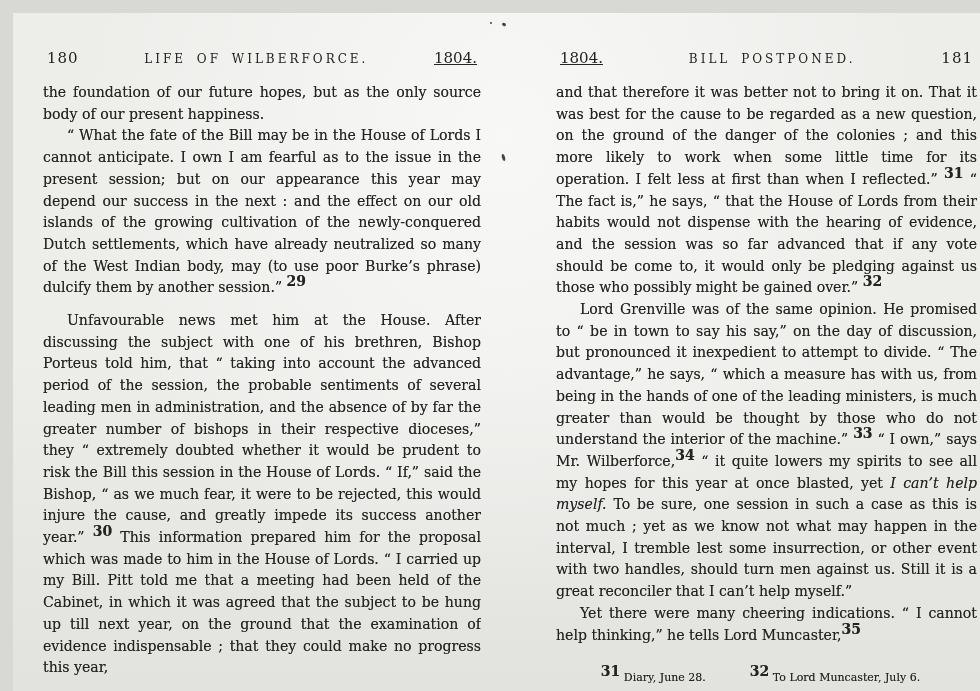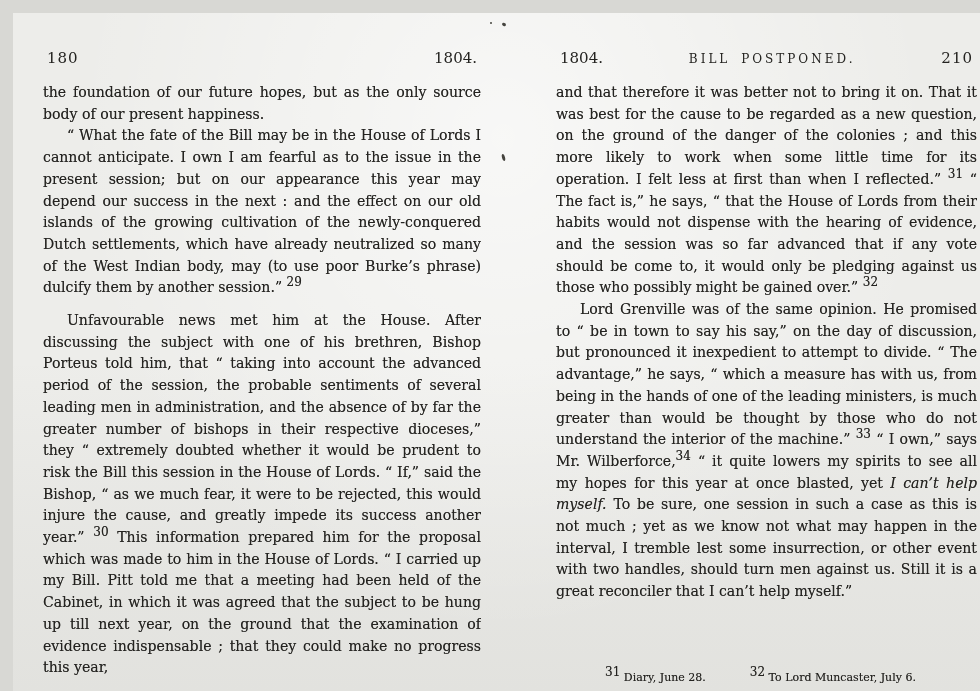--- a/index.html
+++ b/index.html
@@ -14,26 +14,26 @@
     color:#242320;
     font-family:"DejaVu Serif","Liberation Serif",serif;
     overflow:hidden;
   }
   .page{position:absolute;top:36px;height:649px;overflow:hidden;}
   .page-left{left:30px;width:438px;}
   .page-right{left:543px;width:421px;}
   .pagehead{display:flex;justify-content:space-between;align-items:baseline;padding:0 4px;}
   .pagenum{font-size:15px;letter-spacing:1px;}
   .runtitle{font-size:12px;letter-spacing:3px;word-spacing:4px;}
-  .year{font-size:15px;}
+  .year{font-size:15px;text-decoration:underline;}
   .bodytext{margin-top:15px;font-size:14.1px;line-height:21.7px;text-align:justify;text-shadow:0 0 .4px rgba(35,34,32,.55);}
   .bodytext p{margin:0;}
   .bodytext p.indent{text-indent:1.7em;}
   .bodytext p.gap-before{margin-top:11px;}
-  sup{font-size:12px;line-height:0;vertical-align:super;}
+  sup{font-size:14px;line-height:0;vertical-align:super;font-weight:bold;}
   .footnotes{position:absolute;left:0;right:12px;font-size:11px;line-height:15.5px;text-align:center;text-shadow:0 0 .3px rgba(35,34,32,.5);}
   .page-left .footnotes{bottom:3px;}
   .page-right .footnotes{bottom:13px;}
   .footnotes p{margin:0;}
   .fgap{display:inline-block;width:44px;}
   .speck{position:absolute;background:#45443f;border-radius:50%;}
   .speck-a{left:489px;top:10px;width:4px;height:3px;transform:rotate(20deg);}
   .speck-b{left:477px;top:9px;width:2px;height:2px;}
   .speck-c{left:489px;top:141px;width:3px;height:7px;transform:rotate(-15deg);}
 </style>
@@ -42,37 +42,39 @@
 
 <div class="scan">
 
   <span class="speck speck-a"></span>
   <span class="speck speck-b"></span>
   <span class="speck speck-c"></span>
 
   <div class="page page-left">
     <div class="pagehead">
       <span class="pagenum">180</span>
+      <span class="runtitle">LIFE OF WILBERFORCE.</span>
       <span class="year">1804.</span>
     </div>
     <div class="bodytext">
         <p>the foundation of our future hopes, but as the only source body of our present happiness.</p>
         <p class="indent">“ What the fate of the Bill may be in the House of Lords I cannot anticipate.  I own I am fearful as to the issue in the present session; but on our appearance this year may depend our success in the next : and the effect on our old islands of the growing cultivation of the newly-conquered Dutch settlements, which have already neutralized so many of the West Indian body, may (to use poor Burke’s phrase) dulcify them by another session.” <sup>29</sup></p>
         <p class="indent gap-before">Unfavourable news met him at the House.  After discussing the subject with one of his brethren, Bishop Porteus told him, that “ taking into account the advanced period of the session, the probable sentiments of several leading men in administration, and the absence of by far the greater number of bishops in their respective dioceses,” they “ extremely doubted whether it would be prudent to risk the Bill this session in the House of Lords.  “ If,” said the Bishop, “ as we much fear, it were to be rejected, this would injure the cause, and greatly impede its success another year.” <sup>30</sup>  This information prepared him for the proposal which was made to him in the House of Lords.  “ I carried up my Bill.  Pitt told me that a meeting had been held of the Cabinet, in which it was agreed that the subject to be hung up till next year, on the ground that the examination of evidence indispensable ; that they could make no progress this year,</p>
       </div>
   </div>
 
   <div class="page page-right">
     <div class="pagehead">
       <span class="year">1804.</span>
       <span class="runtitle">BILL POSTPONED.</span>
-      <span class="pagenum">210</span>
+      <span class="pagenum">181</span>
     </div>
     <div class="bodytext">
         <p>and that therefore it was better not to bring it on. That it was best for the cause to be regarded as a new question, on the ground of the danger of the colonies ; and this more likely to work when some little time for its operation.  I felt less at first than when I reflected.” <sup>31</sup>  “ The fact is,” he says, “ that the House of Lords from their habits would not dispense with the hearing of evidence, and the session was so far advanced that if any vote should be come to, it would only be pledging against us those who possibly might be gained over.” <sup>32</sup></p>
         <p class="indent">Lord Grenville was of the same opinion.  He promised to “ be in town to say his say,” on the day of discussion, but pronounced it inexpedient to attempt to divide.  “ The advantage,” he says, “ which a measure has with us, from being in the hands of one of the leading ministers, is much greater than would be thought by those who do not understand the interior of the machine.” <sup>33</sup>  “ I own,” says Mr. Wilberforce,<sup>34</sup> “ it quite lowers my spirits to see all my hopes for this year at once blasted, yet <i>I can’t help myself.</i> To be sure, one session in such a case as this is not much ; yet as we know not what may happen in the interval, I tremble lest some insurrection, or other event with two handles, should turn men against us. Still it is a great reconciler that I can’t help myself.”</p>
+        <p class="indent">Yet there were many cheering indications.  “ I cannot help thinking,” he tells Lord Muncaster,<sup>35</sup></p>
       </div>
     <div class="footnotes">
         <p><sup>31</sup> Diary, June 28.<span class="fgap"></span><sup>32</sup> To Lord Muncaster, July 6.</p>
       </div>
   </div>
 
 </div>
 
 </body></html>

